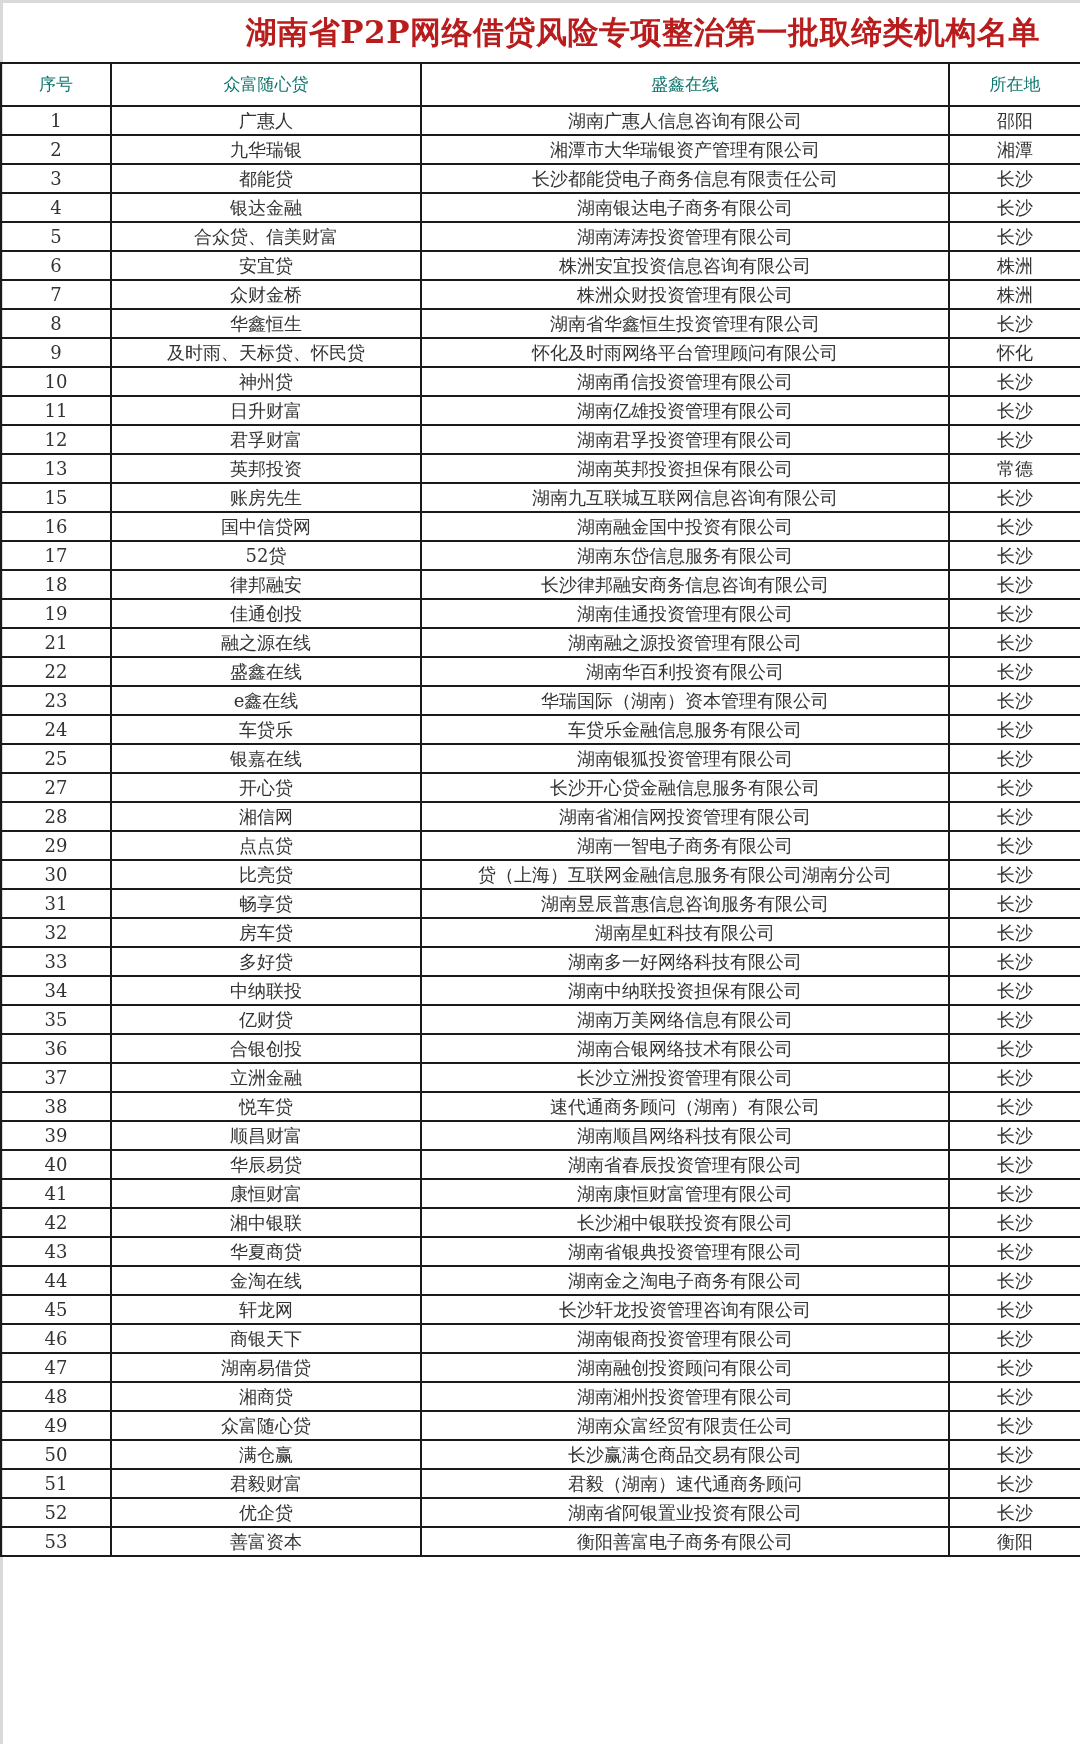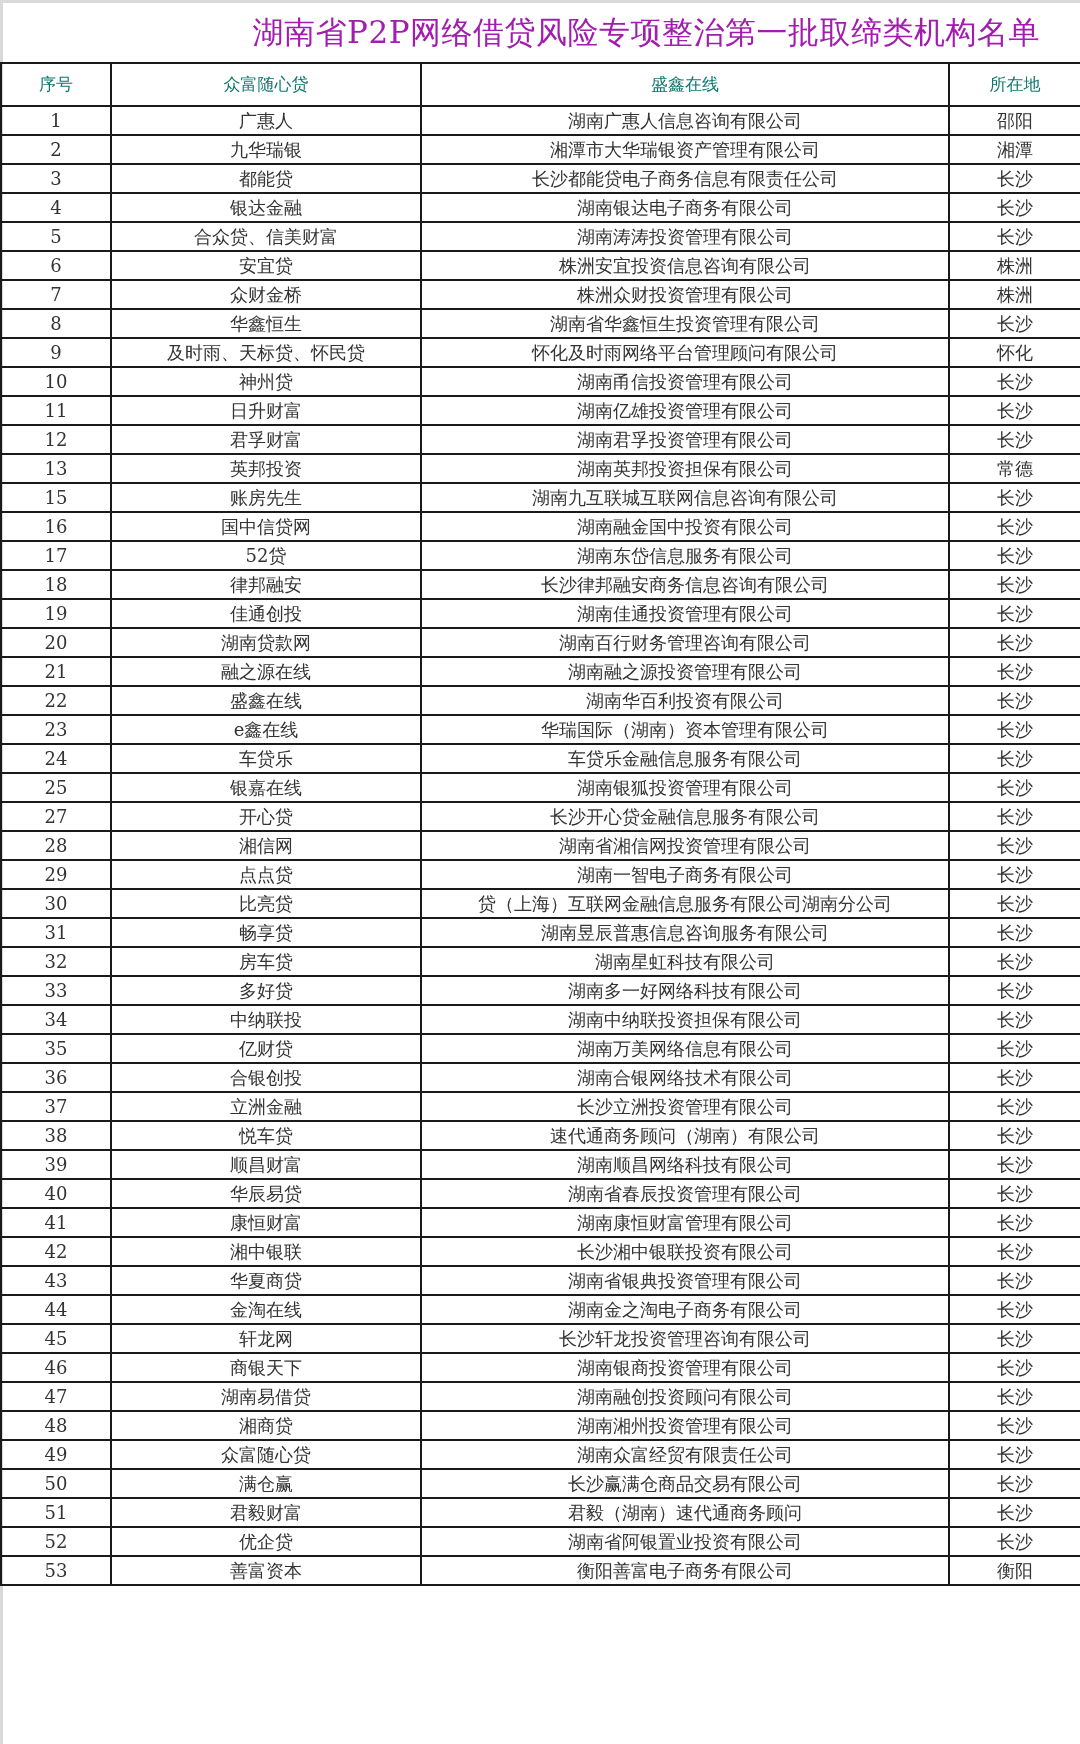--- a/index.html
+++ b/index.html
@@ -31,23 +31,23 @@
       width: 1077px;
       height: 59px;
       display: flex;
       align-items: center;
       justify-content: flex-end;
       box-sizing: border-box;
       padding-right: 40px;
     }
     .title-text {
       font-size: 31px;
-      font-weight: normal;
+      font-weight: bold;
       letter-spacing: 0.5px;
-      color: #a21caf;
+      color: #b91c1c;
       white-space: nowrap;
     }
     table.roster {
       position: absolute;
       left: 0;
       top: 62px;
       width: 1080px;
       border-collapse: collapse;
       table-layout: fixed;
     }
@@ -204,26 +204,20 @@
         <td>长沙律邦融安商务信息咨询有限公司</td>
         <td>长沙</td>
       </tr>
       <tr>
         <td>19</td>
         <td>佳通创投</td>
         <td>湖南佳通投资管理有限公司</td>
         <td>长沙</td>
       </tr>
       <tr>
-        <td>20</td>
-        <td>湖南贷款网</td>
-        <td>湖南百行财务管理咨询有限公司</td>
-        <td>长沙</td>
-      </tr>
-      <tr>
         <td>21</td>
         <td>融之源在线</td>
         <td>湖南融之源投资管理有限公司</td>
         <td>长沙</td>
       </tr>
       <tr>
         <td>22</td>
         <td>盛鑫在线</td>
         <td>湖南华百利投资有限公司</td>
         <td>长沙</td>

